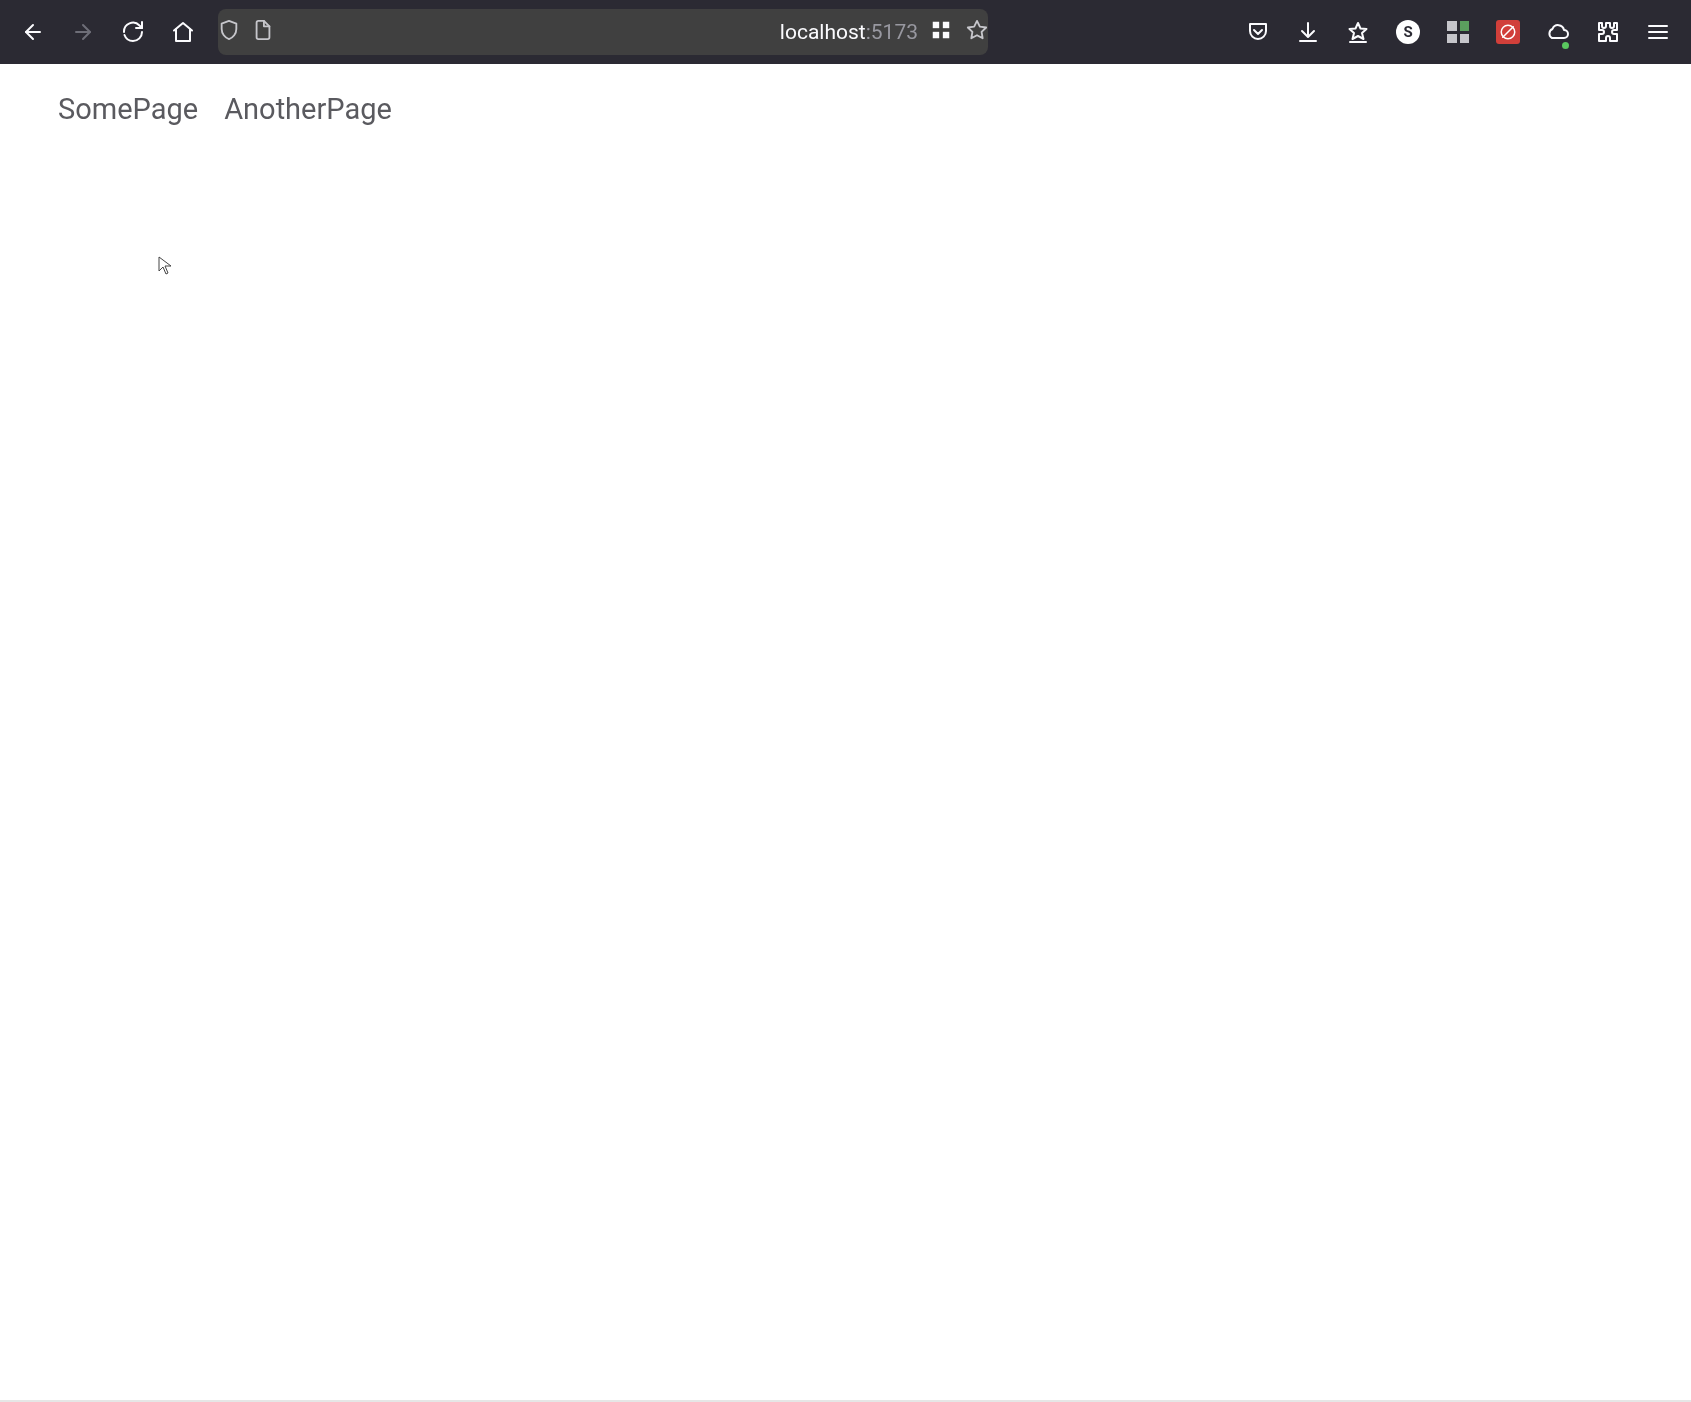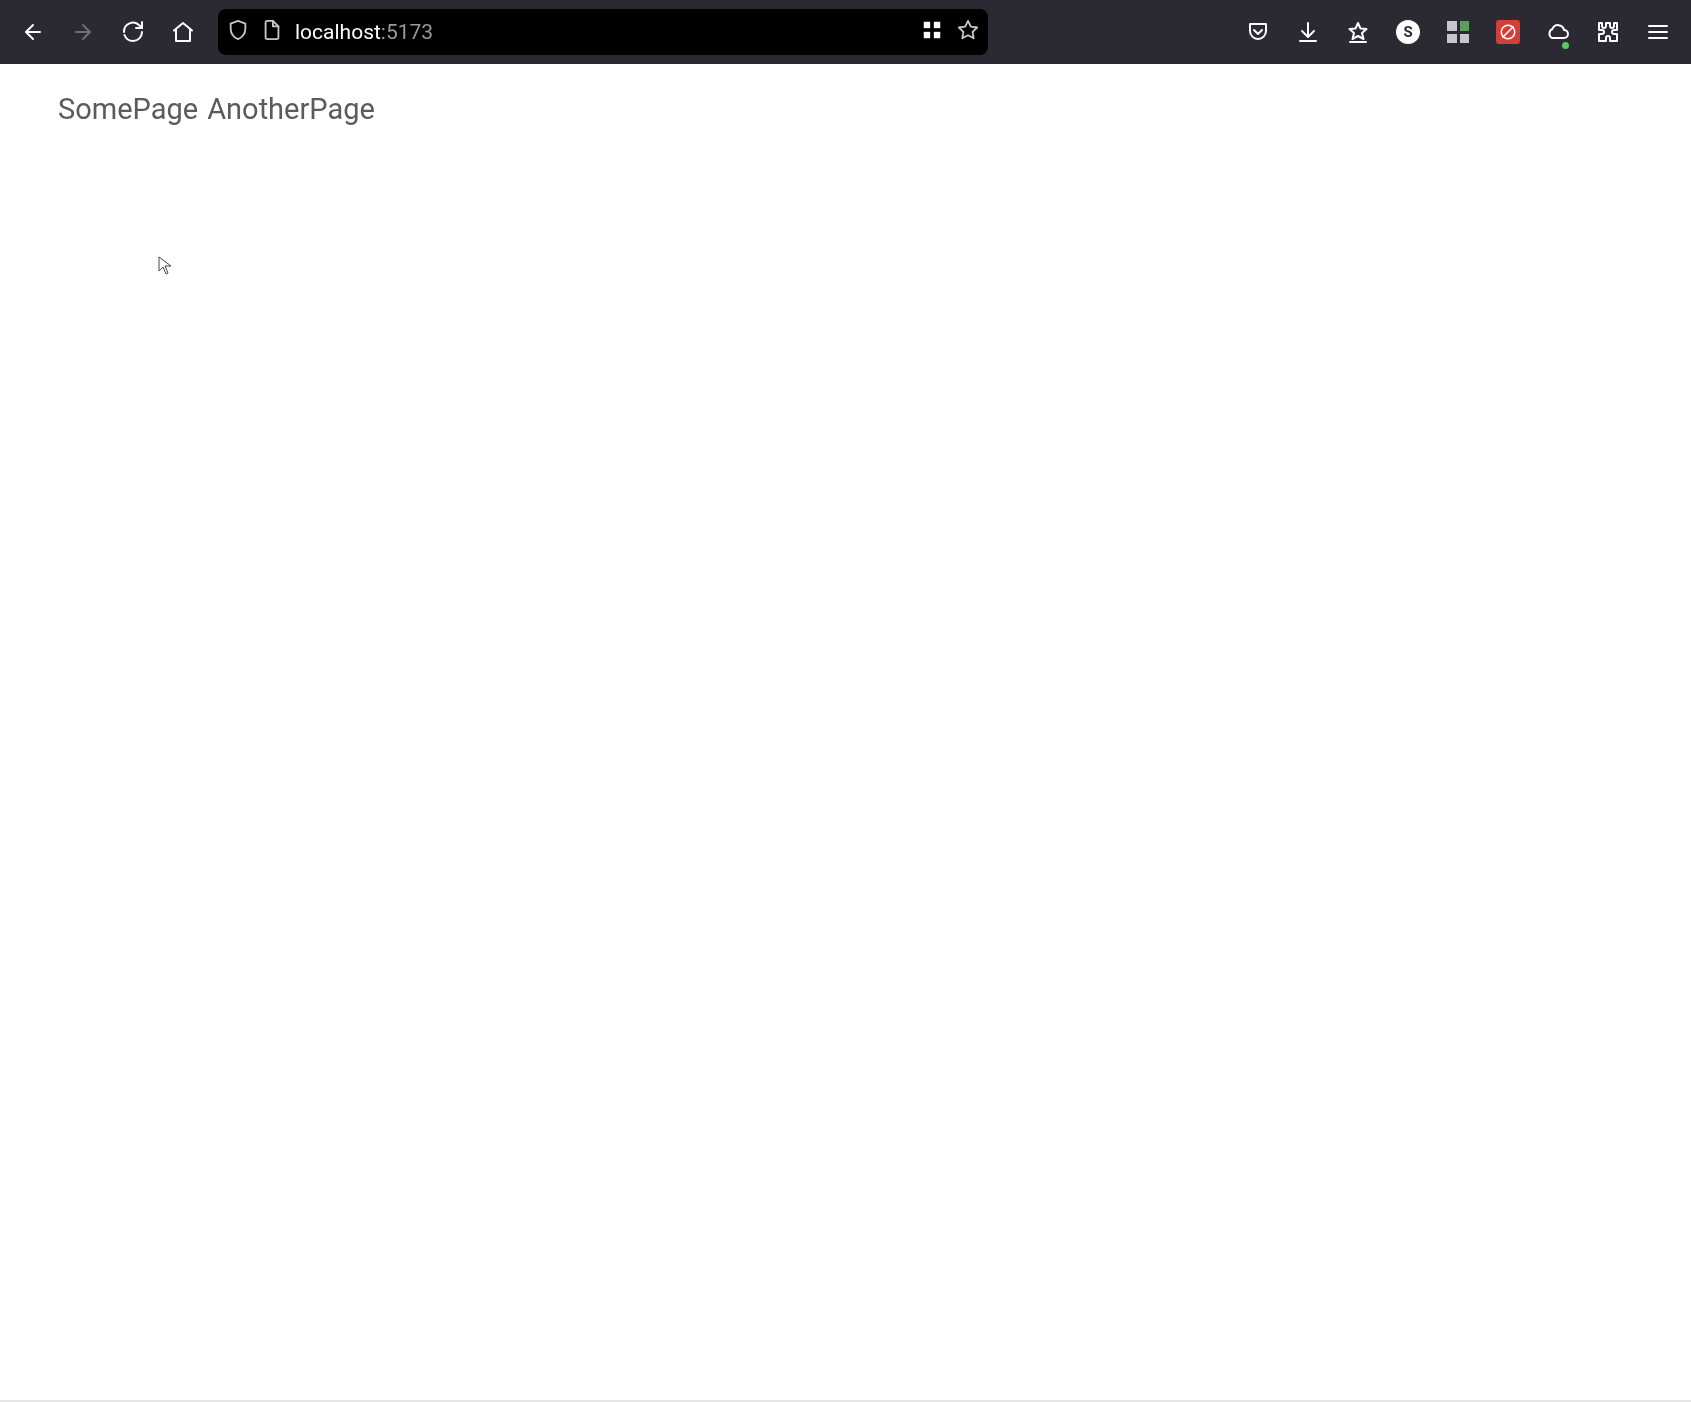--- a/index.html
+++ b/index.html
@@ -50,27 +50,28 @@
       stroke: currentColor;
       fill: none;
       stroke-width: 2;
       stroke-linecap: round;
       stroke-linejoin: round;
     }
     .url-bar {
       flex: 1;
       max-width: 770px;
       height: 46px;
-      background: #000000;
+      background: #404040;
       border-radius: 8px;
       display: flex;
       align-items: center;
-      padding: 0 9px;
+      padding: 0 0;
       gap: 12px;
       margin: 0 6px;
+      text-align: right;
     }
     .url-bar svg {
       width: 22px;
       height: 22px;
       stroke: #c6c6cb;
       fill: none;
       stroke-width: 2;
       stroke-linecap: round;
       stroke-linejoin: round;
     }
@@ -145,21 +146,21 @@
       right: 10px;
     }
     .page-content {
       flex: 1;
       background: #ffffff;
       padding: 28px 58px;
       position: relative;
     }
     .nav-links {
       display: flex;
-      gap: 9px;
+      gap: 26px;
     }
     .nav-links a {
       color: #5a5a5f;
       font-size: 29px;
       text-decoration: none;
       cursor: pointer;
     }
     .cursor-pointer {
       position: absolute;
       left: 158px;

